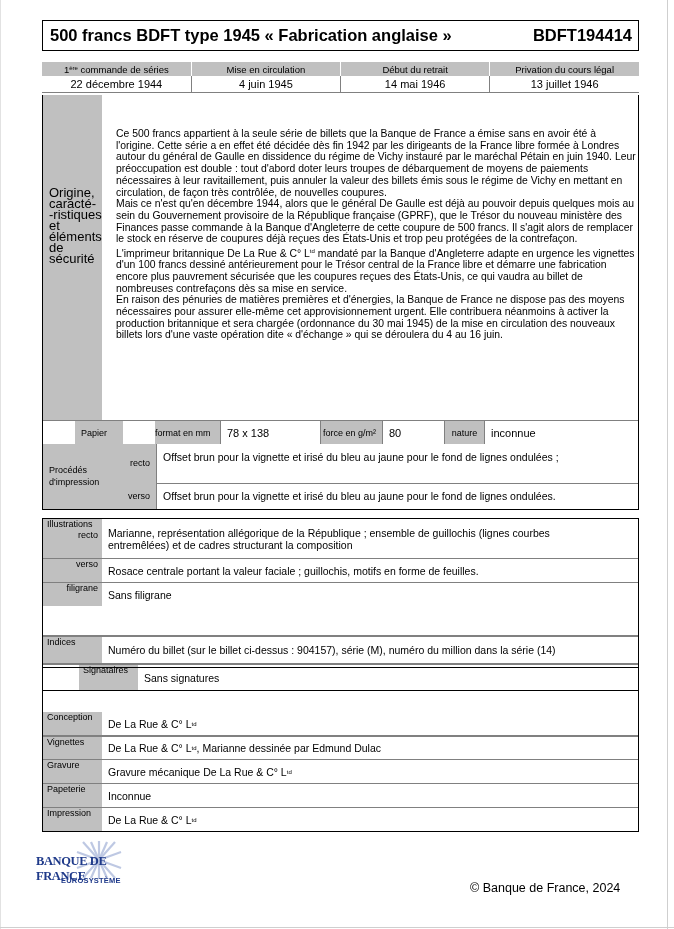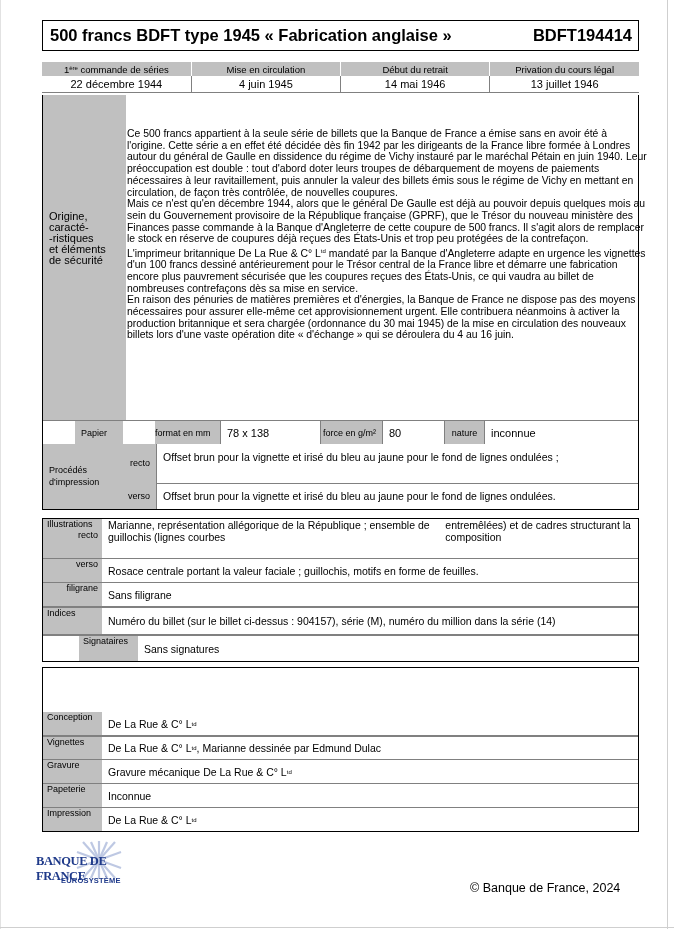--- a/index.html
+++ b/index.html
@@ -35,27 +35,27 @@
   }
   .dates td:first-child { border-left: none; }
   .dates th sup { font-size: 6px; vertical-align: 3px; }
 
   .block1 {
     position: absolute; left: 42px; top: 95px; width: 597px; height: 415px;
     border-left: 1px solid #000; border-right: 1px solid #000; border-bottom: 1px solid #000;
     box-sizing: border-box;
   }
   .origin-label {
-    position: absolute; left: 0; top: 0; width: 83px; height: 325px;
-    background: #c0c0c0; font-size: 11px; line-height: 11px;
-    box-sizing: border-box; padding: 116px 0 0 6px;
+    position: absolute; left: 0; top: 0; width: 59px; height: 325px;
+    background: #c0c0c0; font-size: 13px; line-height: 11px;
+    box-sizing: border-box; padding: 92px 0 0 6px;
   }
   .origin-text {
     position: absolute; left: 73px; top: 33px; width: 520px;
-    font-size: 10.4px; line-height: 11.7px; margin-left: 11px;
+    font-size: 10.4px; line-height: 11.7px;
   }
   .origin-text p { margin: 0; }
 
   .papier-row {
     position: absolute; left: 0; top: 325px; width: 595px; height: 24px;
     display: flex; border-top: 1px solid #808080; box-sizing: border-box;
   }
   .cell-g { background: #c0c0c0; font-size: 9px; display: flex; align-items: center; box-sizing: border-box; margin-left: 32px; }
   .cell-w { background: #fff; font-size: 11px; display: flex; align-items: center; box-sizing: border-box; padding-left: 6px; border-left: 1px solid #808080; }
 
@@ -170,34 +170,34 @@
   </div>
   <div class="proc-v-text">Offset brun pour la vignette et irisé du bleu au jaune pour le fond de lignes ondulées.</div>
 </div>
 
 <div class="block" style="top:518px;">
   <div class="row" style="height:39px;">
     <div class="lab right">
       <div style="text-align:left">Illustrations</div>
       <div>recto</div>
     </div>
-    <div class="val" style="flex-direction:row;align-items:flex-start;justify-content:center;">
+    <div class="val" style="flex-direction:column;align-items:flex-start;justify-content:center;">
       <div>Marianne, représentation allégorique de la République ; ensemble de guillochis (lignes courbes</div>
       <div>entremêlées) et de cadres structurant la composition</div>
     </div>
   </div>
   <div class="row" style="height:24px;">
     <div class="lab right">verso</div>
     <div class="val">Rosace centrale portant la valeur faciale ; guillochis, motifs en forme de feuilles.</div>
   </div>
   <div class="row" style="height:24px;">
     <div class="lab right">filigrane</div>
     <div class="val">Sans filigrane</div>
   </div>
-  <div class="row" style="height:28px;border-top:2px solid #808080;">
+  <div class="row" style="height:28px;border-top:2px solid #808080;margin-top:29px;">
     <div class="lab">Indices</div>
     <div class="val">Numéro du billet (sur le billet ci-dessus : 904157), série (M), numéro du million dans la série (14)</div>
   </div>
   <div class="row" style="height:27px;border-top:2px solid #808080;padding-left:36px;">
     <div class="lab">Signataires</div>
     <div class="val">Sans signatures</div>
   </div>
 </div>
 
 <div class="block" style="top:667px;">

